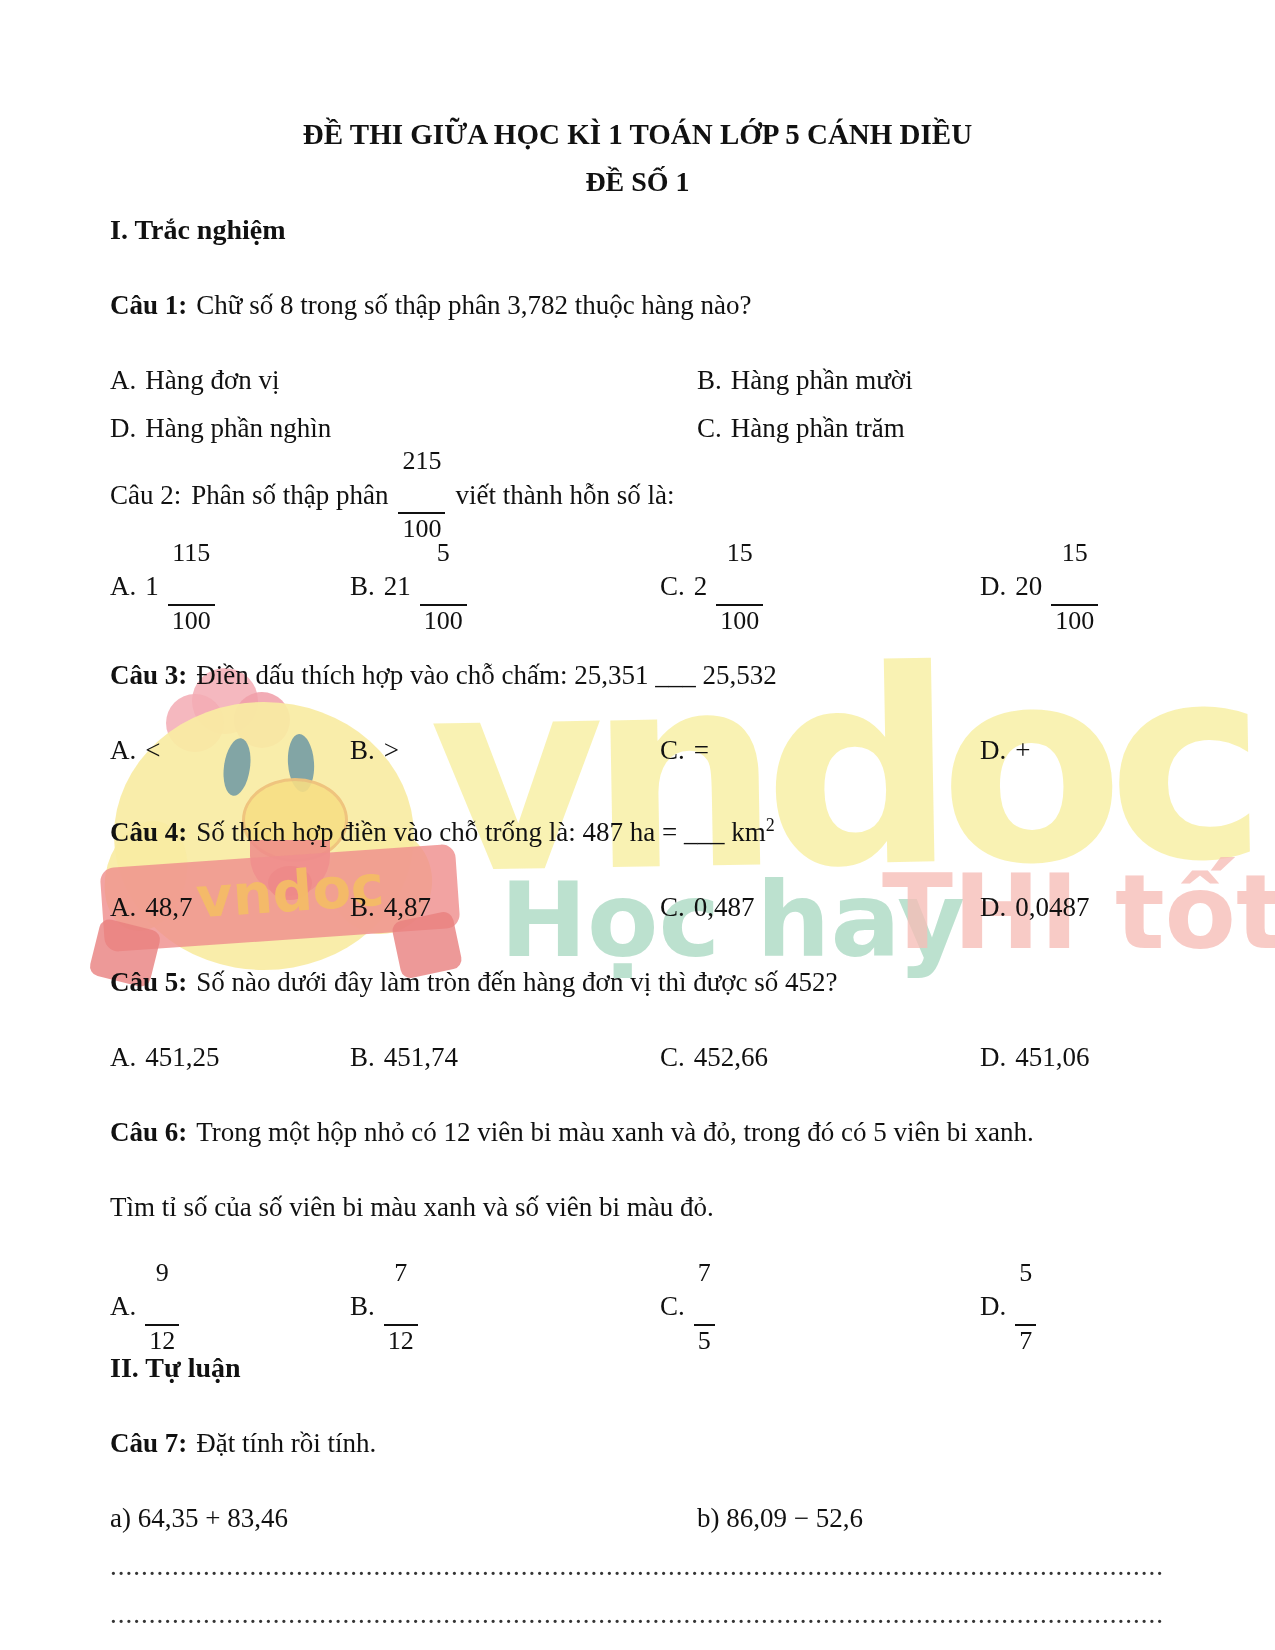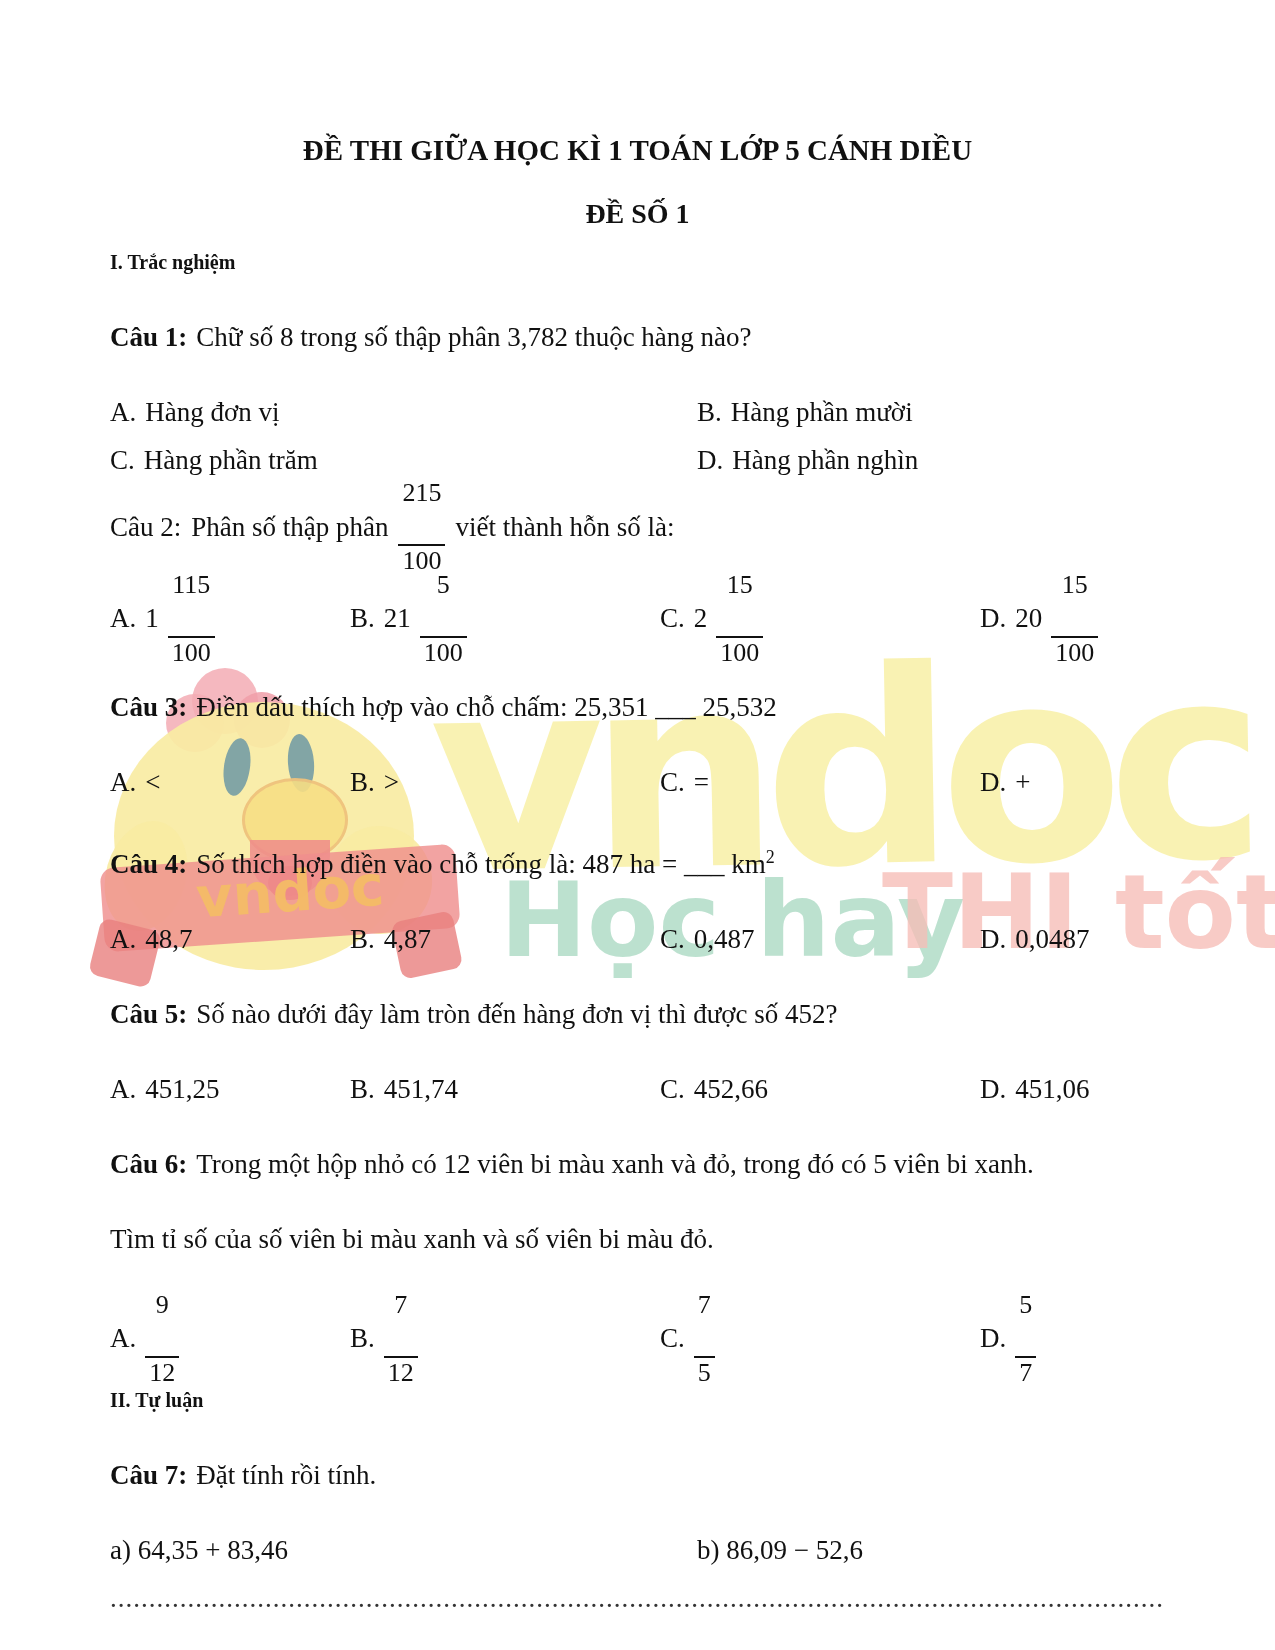--- a/index.html
+++ b/index.html
@@ -92,35 +92,35 @@
     color: rgba(243, 188, 102, 0.95);
     transform: rotate(-4deg);
   }
   
   .content {
     position: relative;
     z-index: 1;
     padding: 110px 110px 0 110px;
   }
   .title {
-    margin: 16px;
+    margin: 0;
     font-size: 29px;
     font-weight: bold;
     line-height: 48px;
     text-align: center;
   }
   .subtitle {
     margin: 0;
     font-size: 28px;
     font-weight: bold;
     line-height: 48px;
     text-align: center;
   }
   .sec {
-    font-size: 20px;
+    font-size: 28px;
     font-weight: bold;
     line-height: 48px;
   }
   .line {
     font-size: 27px;
     line-height: 48px;
   }
   .line .qlabel { font-weight: bold; }
   .line .qtext { margin-left: 9px; margin-top: 48px; }
   .row {
@@ -203,22 +203,22 @@
     <h2 class="subtitle">ĐỀ SỐ 1</h2>
 
     <div class="sec">I. Trắc nghiệm</div>
 
     <p class="line"><span class="qlabel">Câu 1:</span><span class="qtext">Chữ số 8 trong số thập phân 3,782 thuộc hàng nào?</span></p>
     <div class="row cols2">
       <span><span class="okey">A.</span><span>Hàng đơn vị</span></span>
       <span><span class="okey">B.</span><span>Hàng phần mười</span></span>
     </div>
     <div class="row cols2">
+      <span><span class="okey">D.</span><span>Hàng phần nghìn</span></span>
       <span><span class="okey">C.</span><span>Hàng phần trăm</span></span>
-      <span><span class="okey">D.</span><span>Hàng phần nghìn</span></span>
     </div>
 
     <div class="frac-line">
       <span class="qlabel">Câu 2:</span>
       <span>Phân số thập phân</span>
       <span class="frac">
           <span class="num">215</span>
           <span class="den">100</span>
         </span>
       <span>viết thành hỗn số là:</span>

